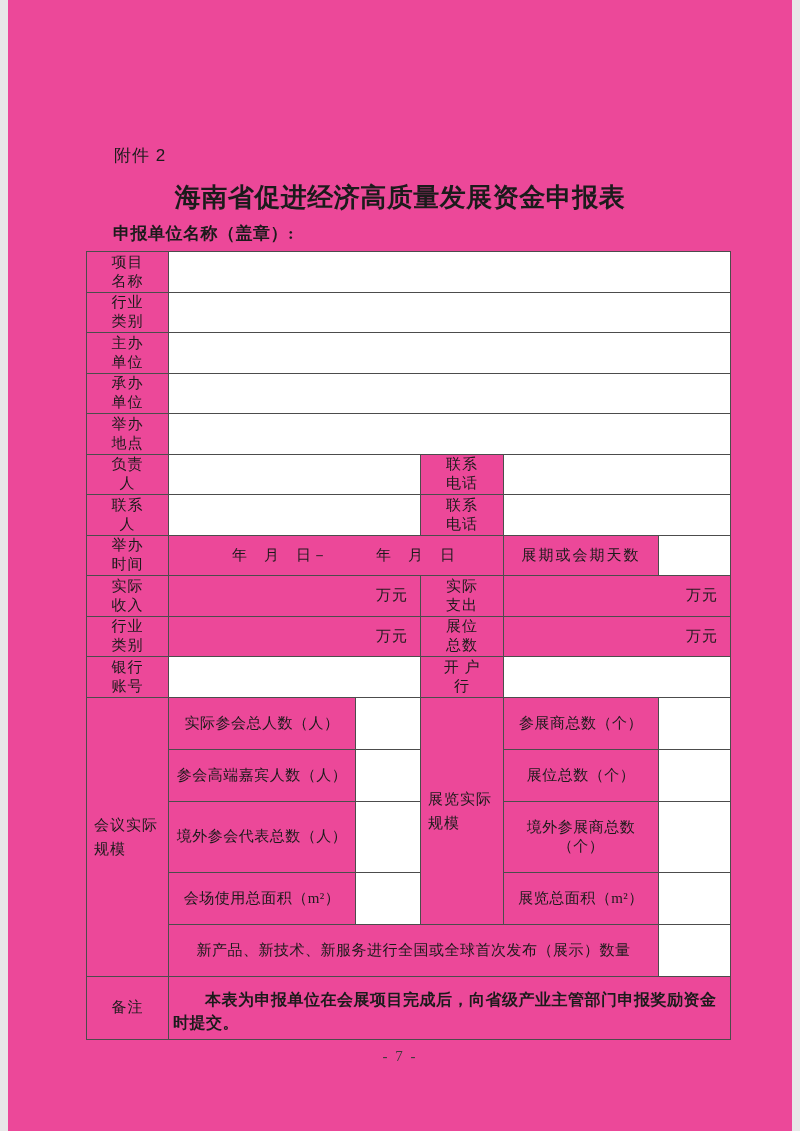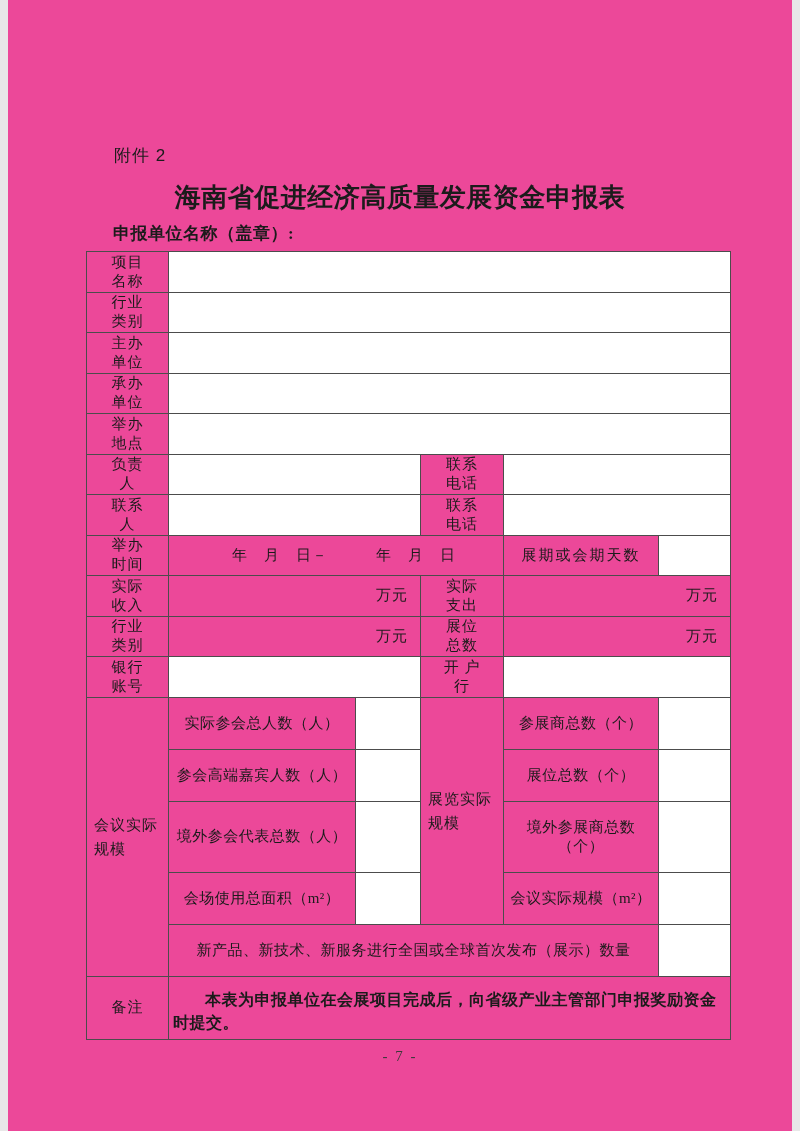--- a/index.html
+++ b/index.html
@@ -217,21 +217,21 @@
     <tr class="h2">
       <td class="metric">境外参会代表总数（人）</td>
       <td class="val"></td>
       <td class="metric">境外参展商总数（个）</td>
       <td class="val"></td>
     </tr>
 
     <tr class="h2">
       <td class="metric">会场使用总面积（m²）</td>
       <td class="val"></td>
-      <td class="metric">会议实际规模（m²）</td>
+      <td class="metric">展览总面积（m²）</td>
       <td class="val"></td>
     </tr>
 
     <tr class="h2">
       <td class="metric" colspan="4">新产品、新技术、新服务进行全国或全球首次发布（展示）数量</td>
       <td class="val"></td>
     </tr>
 
     <tr class="h3">
       <td class="lbl">备注</td>

